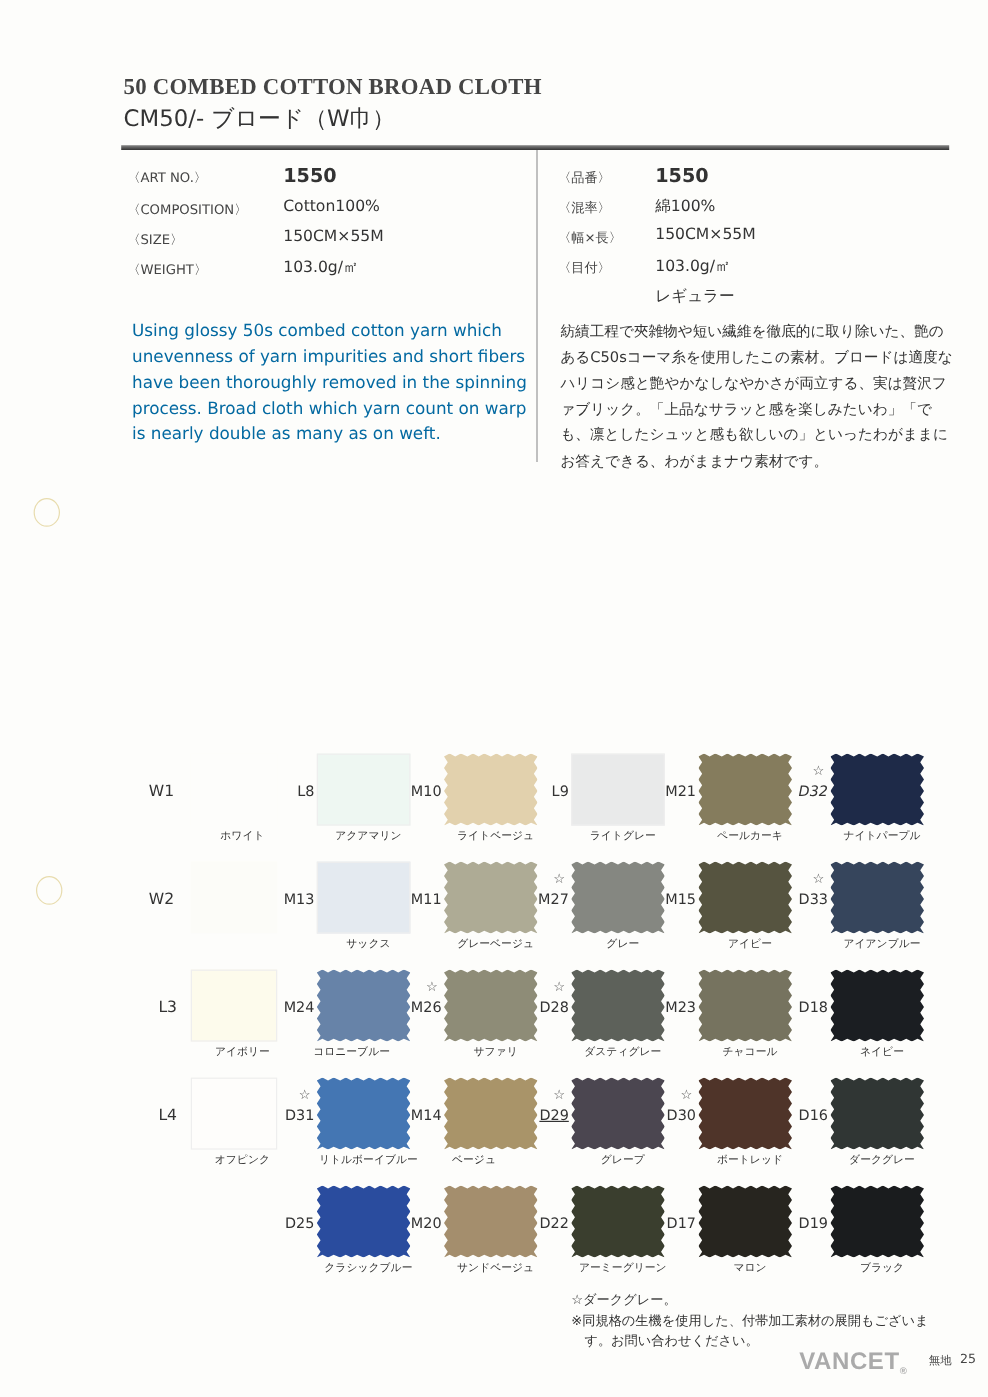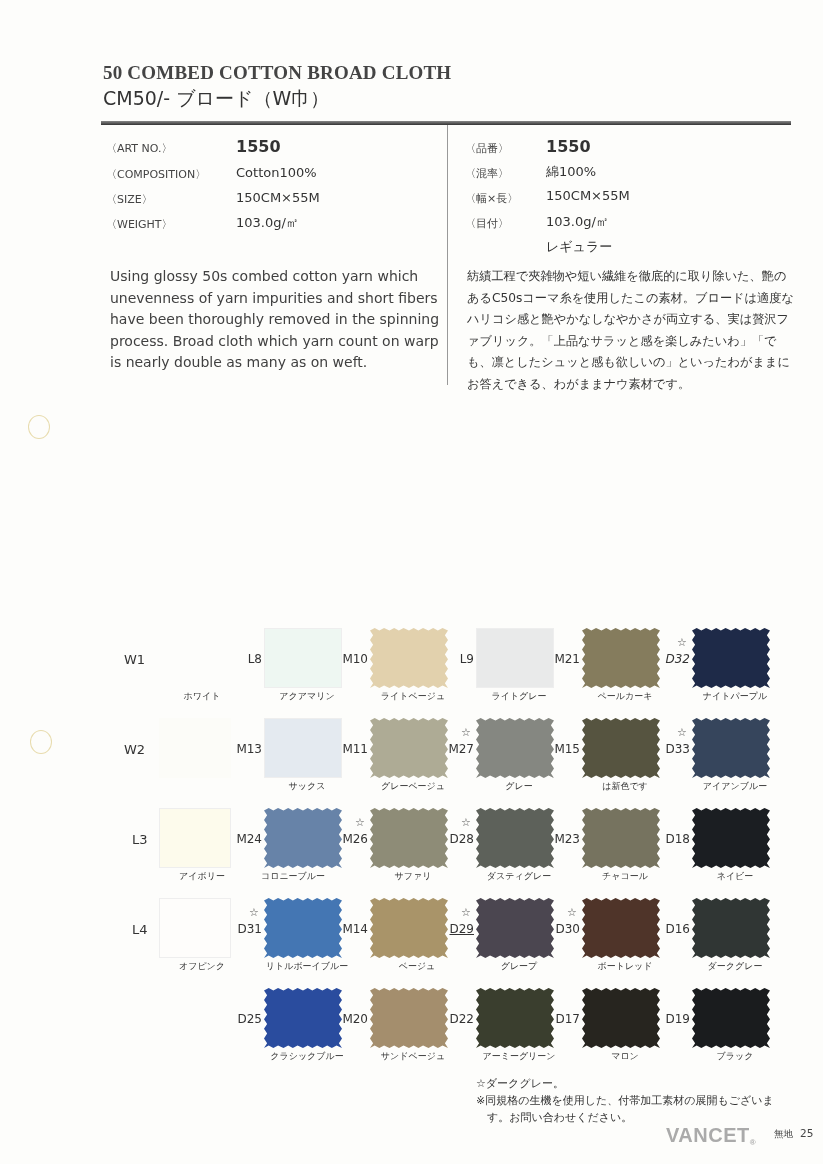--- a/index.html
+++ b/index.html
@@ -8,21 +8,21 @@
 
   .title-en { position: absolute; left: 103px; top: 62px; font-family: "Liberation Serif", serif; font-weight: bold; font-size: 19px; color: #444; letter-spacing: 0.2px; }
   .title-jp { position: absolute; left: 103px; top: 86px; font-family: "DejaVu Sans", sans-serif; font-size: 19px; color: #333; }
   .rule { position: absolute; left: 101px; top: 121px; width: 690px; height: 4px; background: linear-gradient(#888, #333); }
   .vdivider { position: absolute; left: 447px; top: 125px; width: 1px; height: 260px; background: #999; }
 
   .spec { position: absolute; font-size: 11px; color: #444; }
   .spec-val { position: absolute; font-size: 13px; color: #333; }
   .spec-val.big { font-size: 16px; font-weight: bold; }
 
-  .desc-en { position: absolute; left: 110px; top: 266px; width: 330px; font-size: 14px; line-height: 21.5px; color: #404040; }
+  .desc-en { position: absolute; left: 110px; top: 266px; width: 330px; font-size: 14px; line-height: 21.5px; color: #0369a1; }
   .desc-jp { position: absolute; left: 467px; top: 266px; width: 330px; font-size: 12.2px; line-height: 21.5px; color: #333; }
 
   .hole { position: absolute; width: 22px; height: 24px; border: 1.5px solid #e8dcae; border-radius: 50%; }
 
   .swatch-row-label { position: absolute; font-size: 13px; color: #333; }
   .code { position: absolute; font-size: 12px; color: #333; text-align: right; width: 40px; }
   .star { position: absolute; font-size: 11px; color: #555; }
   .name { position: absolute; font-size: 9px; color: #333; white-space: nowrap; text-align: center; width: 110px; }
   .swatch { position: absolute; width: 80px; height: 60px; }
   .swatch.pinked {
@@ -106,21 +106,21 @@
     <div class="name" style="left: 252px; top: 780px;">サックス</div>
     <div class="swatch pinked" style="left: 370px; top: 718px; width: 78px; background: rgb(174, 171, 149);"></div>
     <div class="code" style="left: 328px; top: 742px;">M11</div>
     <div class="name" style="left: 358px; top: 780px;">グレーベージュ</div>
     <div class="swatch pinked" style="left: 476px; top: 718px; width: 78px; background: rgb(133, 135, 129);"></div>
     <div class="code" style="left: 434px; top: 742px;">M27</div>
     <div class="star" style="left: 461px; top: 726px;">☆</div>
     <div class="name" style="left: 464px; top: 780px;">グレー</div>
     <div class="swatch pinked" style="left: 582px; top: 718px; width: 78px; background: rgb(86, 84, 64);"></div>
     <div class="code" style="left: 540px; top: 742px;">M15</div>
-    <div class="name" style="left: 570px; top: 780px;">は新色です</div>
+    <div class="name" style="left: 570px; top: 780px;">アイビー</div>
     <div class="swatch pinked" style="left: 692px; top: 718px; width: 78px; background: rgb(54, 69, 92);"></div>
     <div class="code" style="left: 650px; top: 742px;">D33</div>
     <div class="star" style="left: 677px; top: 726px;">☆</div>
     <div class="name" style="left: 680px; top: 780px;">アイアンブルー</div>
     <div class="swatch plain" style="left: 159px; top: 808px; width: 72px; background: rgb(253, 251, 236);"></div>
     <div class="swatch-row-label" style="left: 132px; top: 832px;">L3</div>
     <div class="name" style="left: 147px; top: 870px;">アイボリー</div>
     <div class="swatch pinked" style="left: 264px; top: 808px; width: 78px; background: rgb(103, 131, 168);"></div>
     <div class="code" style="left: 222px; top: 832px;">M24</div>
     <div class="name" style="left: 238px; top: 870px;">コロニーブルー</div>
@@ -140,21 +140,21 @@
     <div class="name" style="left: 680px; top: 870px;">ネイビー</div>
     <div class="swatch plain" style="left: 159px; top: 898px; width: 72px; background: rgb(254, 253, 251);"></div>
     <div class="swatch-row-label" style="left: 132px; top: 922px;">L4</div>
     <div class="name" style="left: 147px; top: 960px;">オフピンク</div>
     <div class="swatch pinked" style="left: 264px; top: 898px; width: 78px; background: rgb(68, 118, 179);"></div>
     <div class="code" style="left: 222px; top: 922px;">D31</div>
     <div class="star" style="left: 249px; top: 906px;">☆</div>
     <div class="name" style="left: 252px; top: 960px;">リトルボーイブルー</div>
     <div class="swatch pinked" style="left: 370px; top: 898px; width: 78px; background: rgb(169, 148, 105);"></div>
     <div class="code" style="left: 328px; top: 922px;">M14</div>
-    <div class="name" style="left: 362px; top: 960px;">ベージュ</div>
+    <div class="name" style="left: 340px; top: 960px;">ベージュ</div>
     <div class="swatch pinked" style="left: 476px; top: 898px; width: 78px; background: rgb(75, 70, 80);"></div>
     <div class="code" style="left: 434px; top: 922px; text-decoration: underline;">D29</div>
     <div class="star" style="left: 461px; top: 906px;">☆</div>
     <div class="name" style="left: 464px; top: 960px;">グレープ</div>
     <div class="swatch pinked" style="left: 582px; top: 898px; width: 78px; background: rgb(79, 52, 41);"></div>
     <div class="code" style="left: 540px; top: 922px;">D30</div>
     <div class="star" style="left: 567px; top: 906px;">☆</div>
     <div class="name" style="left: 570px; top: 960px;">ボートレッド</div>
     <div class="swatch pinked" style="left: 692px; top: 898px; width: 78px; background: rgb(48, 54, 52);"></div>
     <div class="code" style="left: 650px; top: 922px;">D16</div>

